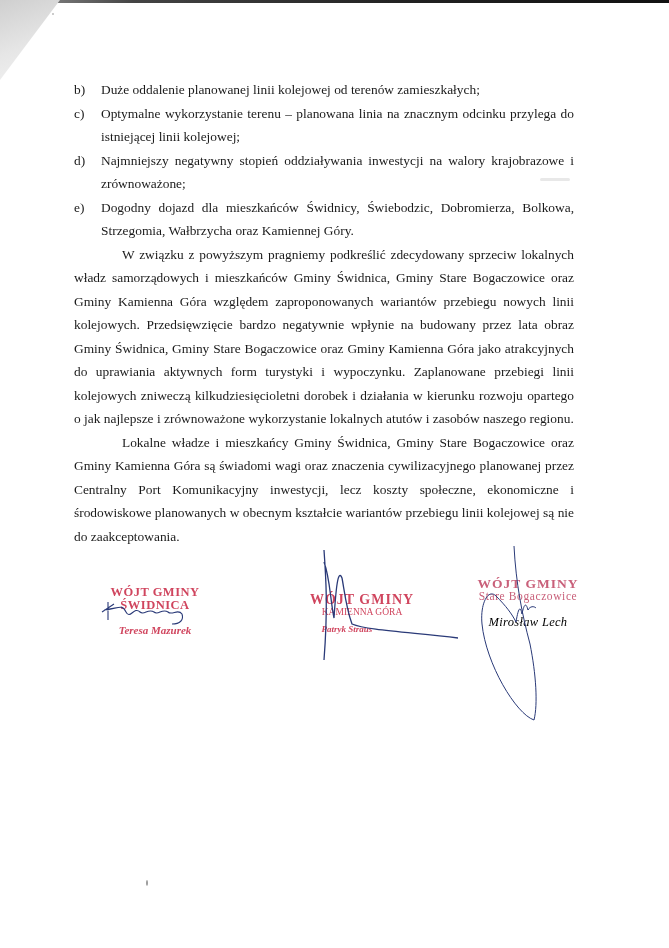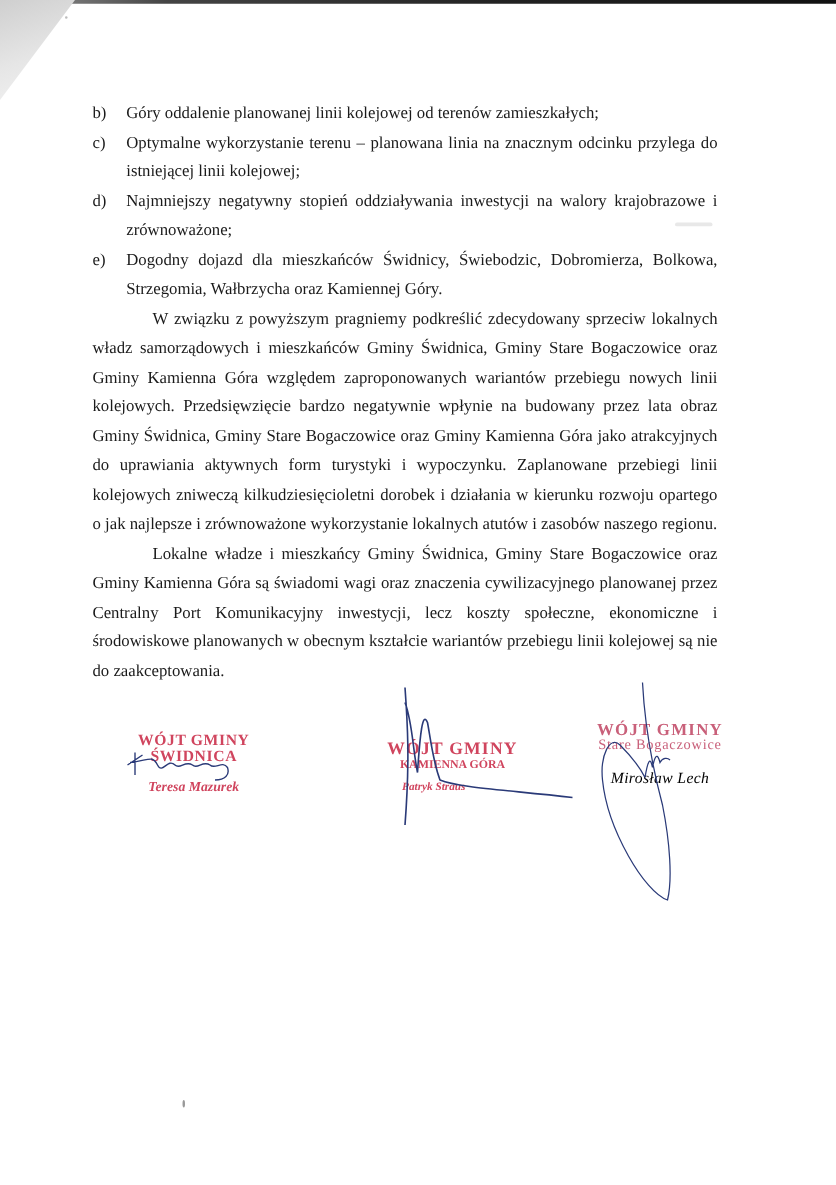--- a/index.html
+++ b/index.html
@@ -27,40 +27,40 @@
     }
     .list-item { display: flex; margin: 0; }
     .list-marker { width: 27px; flex: 0 0 27px; }
     .list-text { flex: 1; text-align: justify; text-align-last: left; }
     .para {
       margin: 0; text-align: justify; text-indent: 48px;
     }
 
     .stamp { position: absolute; color: #d0455e; text-align: center; white-space: nowrap; }
     .stamp .t1 { font-weight: bold; font-size: 12.5px; letter-spacing: 0.5px; line-height: 13px; }
-    .stamp .t2 { font-weight: bold; font-size: 11px; line-height: 12px; }
+    .stamp .t2 { font-weight: normal; font-size: 11px; line-height: 12px; }
     .stamp .t2n { font-size: 11.5px; line-height: 13px; letter-spacing: 0.6px; color:#c9607a;}
     .stamp .name { font-style: italic; font-weight: bold; font-size: 11px; }
     .stamp .name2 { font-style: italic; font-size: 12.5px; color:#000000; letter-spacing:0.3px;}
 
     .sig { position: absolute; pointer-events: none; }
   </style>
 </head>
 <body>
 
 <div class="scan-top"></div>
 <div class="corner-fold"></div>
 <div class="speck" style="left:52px;top:13px;width:2px;height:2px;"></div>
 <div class="speck" style="left:146px;top:880px;width:2px;height:6px;background:#999;"></div>
 <div class="speck" style="left:540px;top:178px;width:30px;height:3px;background:#e8e8e8;border-radius:2px;"></div>
 
 <main class="doc">
   <div class="list-item">
     <span class="list-marker">b)</span>
-    <span class="list-text">Góry oddalenie planowanej linii kolejowej od terenów zamieszkałych;</span>
+    <span class="list-text">Duże oddalenie planowanej linii kolejowej od terenów zamieszkałych;</span>
   </div>
   <div class="list-item">
     <span class="list-marker">c)</span>
     <span class="list-text">Optymalne wykorzystanie terenu – planowana linia na znacznym odcinku przylega do istniejącej linii kolejowej;</span>
   </div>
   <div class="list-item">
     <span class="list-marker">d)</span>
     <span class="list-text">Najmniejszy negatywny stopień oddziaływania inwestycji na walory krajobrazowe i zrównoważone;</span>
   </div>
   <div class="list-item">

